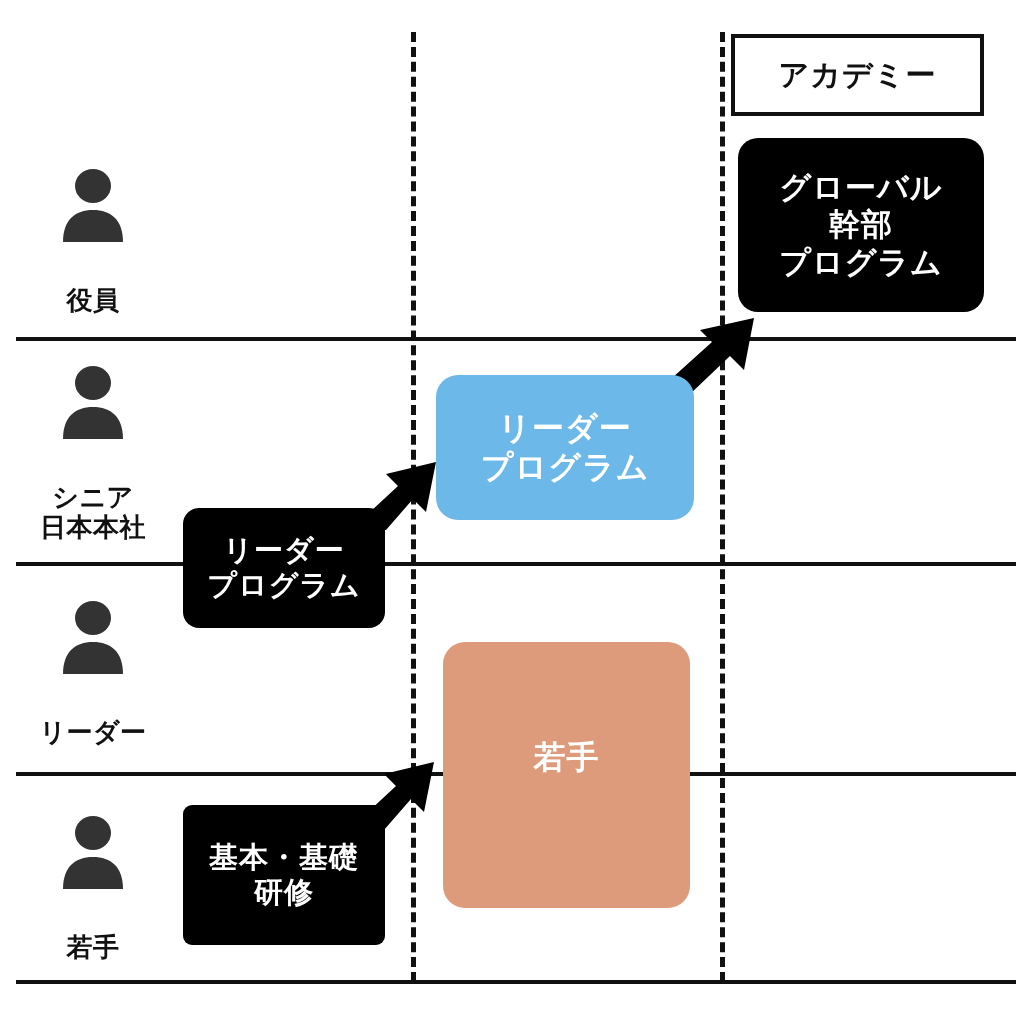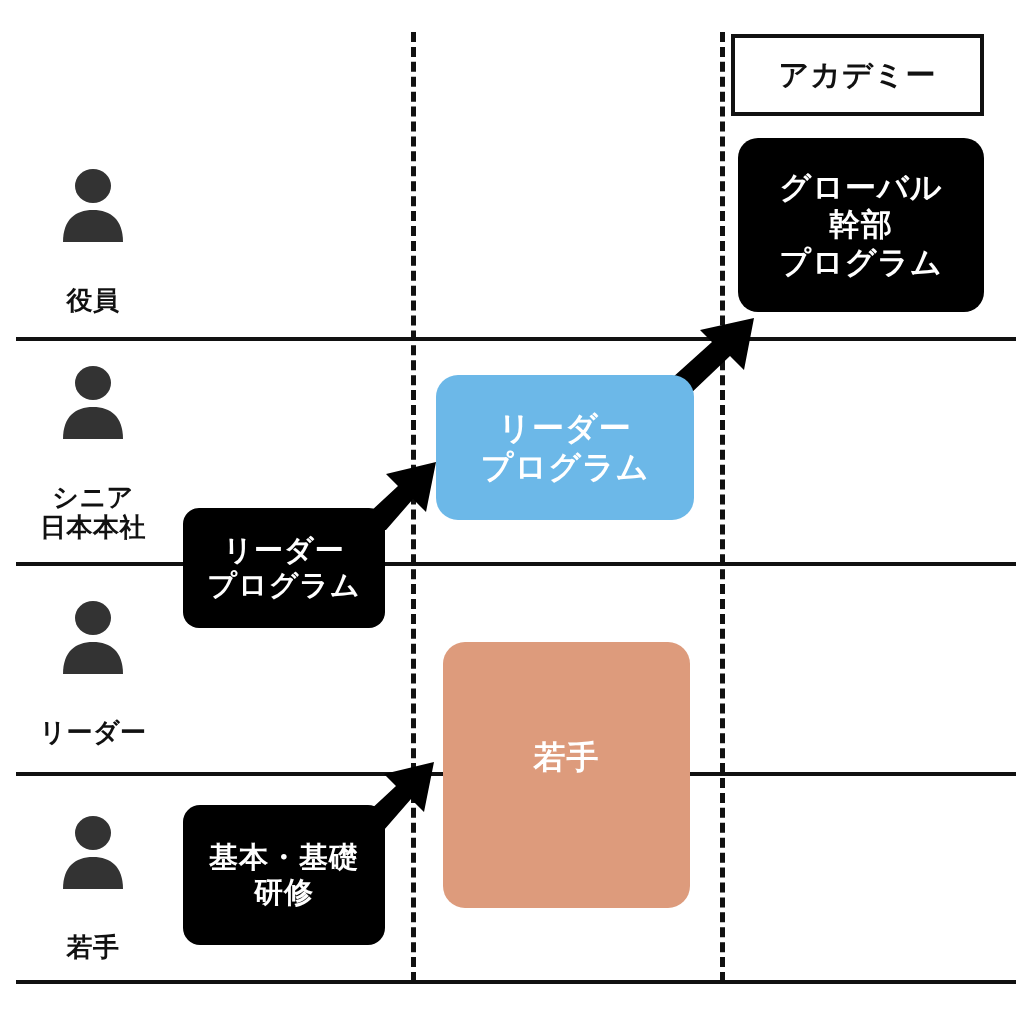--- a/index.html
+++ b/index.html
@@ -130,21 +130,21 @@
     left: 443px; top: 642px; width: 247px; height: 266px;
     background: #DD9B7C; border-radius: 22px;
     justify-content: flex-start;
     padding-top: 96px;
   }
   #box-academy .prog-line.big { font-size: 32px; font-weight: 700; }
   #box-academy .prog-line.small { font-size: 21px; font-weight: 700; letter-spacing: 0; }
 
   #box-basic {
     left: 183px; top: 805px; width: 202px; height: 140px;
-    background: #000000; border-radius: 17px;
+    background: #000000; border-radius: 9px;
   }
   #box-basic .prog-line { font-size: 29px; font-weight: 700; }
 
   
   .arrow-layer {
     position: absolute;
     left: 0; top: 0;
     width: 1024px; height: 1018px;
     pointer-events: none;
   }

